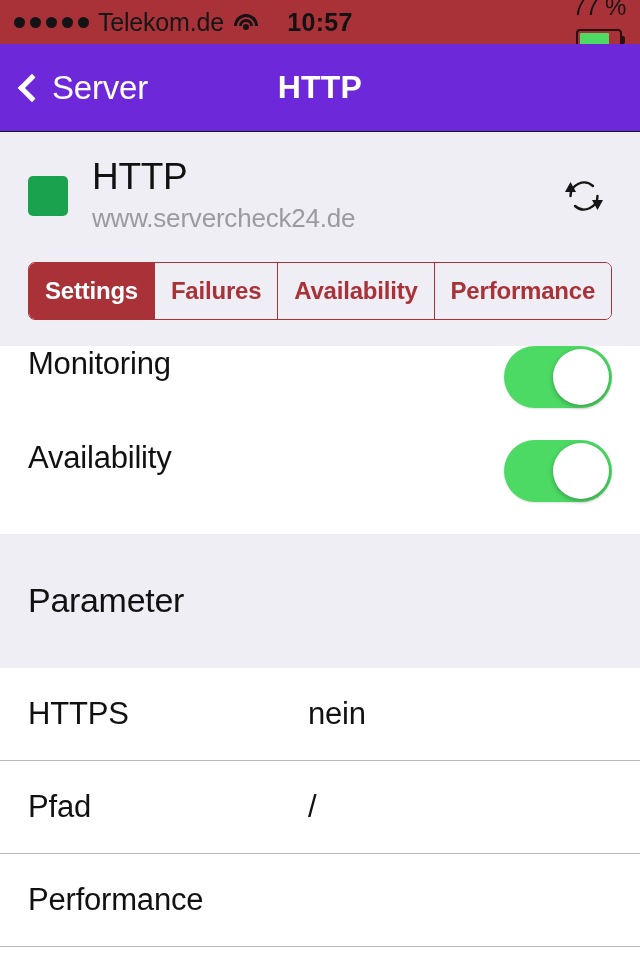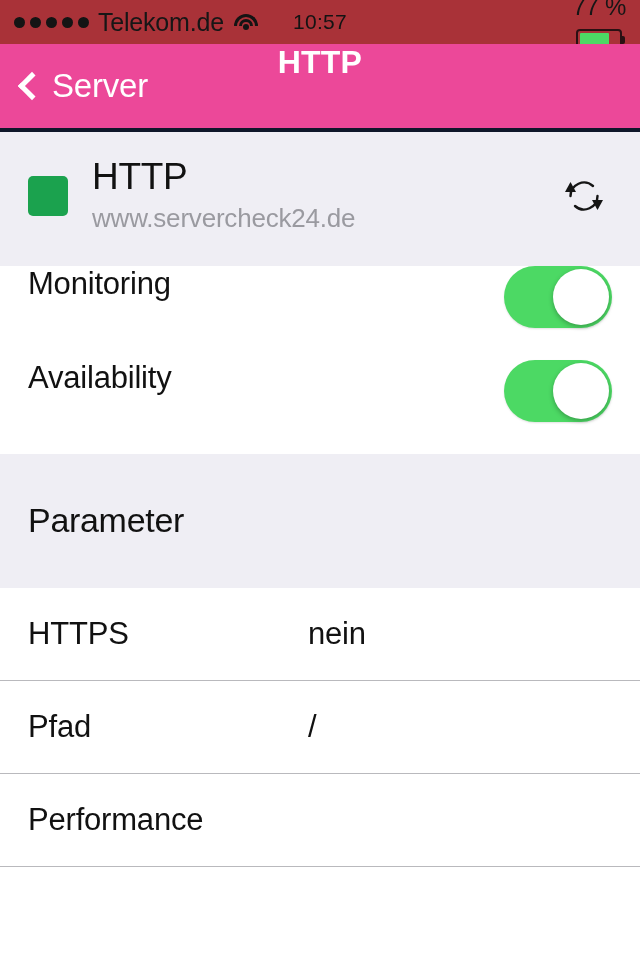--- a/index.html
+++ b/index.html
@@ -26,37 +26,37 @@
   .dots { display:flex; gap:5px; align-items:center; }
   .dot { width:11px; height:11px; border-radius:50%; background:#141414; display:block; }
   .carrier { font-size:25px; letter-spacing:-0.2px; color:#161616; line-height:1; }
   .wifi { width:26px; height:20px; position:relative; display:inline-block; }
   .wifi i { position:absolute; display:block; border:3px solid #141414; border-bottom:none;
             border-radius:50% 50% 0 0 / 100% 100% 0 0; left:50%; transform:translateX(-50%); }
   .wifi i.a { width:24px; height:12px; top:2px; }
   .wifi i.b { width:14px; height:7px; top:7px; }
   .wifi i.c { width:6px; height:6px; top:12px; border-radius:50%; background:#141414; border:none; }
   .sb-center { position:absolute; left:0; right:0; text-align:center; pointer-events:none; }
-  .clock { font-size:21px; font-weight:normal; color:#131313; letter-spacing:0.3px; }
+  .clock { font-size:25px; font-weight:bold; color:#131313; letter-spacing:0.3px; }
   .sb-right { margin-left:auto; display:flex; align-items:center; gap:8px;flex-direction:column; }
   .bt { width:14px; height:22px; position:relative; opacity:.85; }
   .bt svg { display:block; }
   .batt-pct { font-size:24px; color:#161616; letter-spacing:-0.3px; }
   .battery { position:relative; width:46px; height:22px; border:2px solid #2a1013;
              border-radius:4px; padding:2px; display:flex; align-items:center; }
   .battery .fill { height:100%; background:#4CD964; border-radius:1px; }
   .battery .nub { position:absolute; right:-5px; top:50%; transform:translateY(-50%);
                   width:3px; height:8px; background:#2a1013; border-radius:0 2px 2px 0; }
   .bolt { font-size:23px; color:#141414; line-height:1; margin-left:3px; }
 
   
   .navbar {
-    position:relative; height:88px; background:#ec4899;
-    display:flex; padding:0 16px;
-    border-bottom:4px solid #0f172a;
+    position:relative; height:88px; background:#6d28d9;
+    display:flex; align-items:center; padding:0 16px;
+    border-bottom:1px solid #0f172a;
   }
   .nav-back { display:flex; align-items:center; gap:8px; cursor:pointer; z-index:2; }
   .chev {
     width:20px; height:20px; border-left:5px solid #fff; border-bottom:5px solid #fff;
     transform:rotate(45deg); margin-left:6px; margin-right:2px;
   }
   .nav-back-label { color:#ffffff; font-size:33px; letter-spacing:-0.2px; }
   .nav-title {
     position:absolute; left:0; right:0; text-align:center;
     color:#ffffff; font-size:32px; font-weight:bold; letter-spacing:0.2px;
@@ -182,20 +182,26 @@
       <div class="svc-refresh">
         <svg width="46" height="46" viewBox="0 0 46 46">
           <path d="M9.5 23 A13.5 13.5 0 0 1 32 13" fill="none" stroke="#151515" stroke-width="2.4" stroke-linecap="round"></path>
           <path d="M36.5 23 A13.5 13.5 0 0 1 14 33" fill="none" stroke="#151515" stroke-width="2.4" stroke-linecap="round"></path>
           <polygon points="9.5,9 15,19 4,19" fill="#151515"></polygon>
           <polygon points="36.5,37 31,27 42,27" fill="#151515"></polygon>
         </svg>
       </div>
     </div>
 
+    <div class="tabs">
+      <div class="tab active">Settings</div>
+      <div class="tab">Failures</div>
+      <div class="tab">Availability</div>
+      <div class="tab">Performance</div>
+    </div>
     <div class="tabs-spacer"></div>
   </div>
 
   <div class="list-white">
     <div class="row">
       <span class="row-label">Monitoring</span>
       <span class="switch">
         <span class="knob"></span>
       </span>
     </div>

